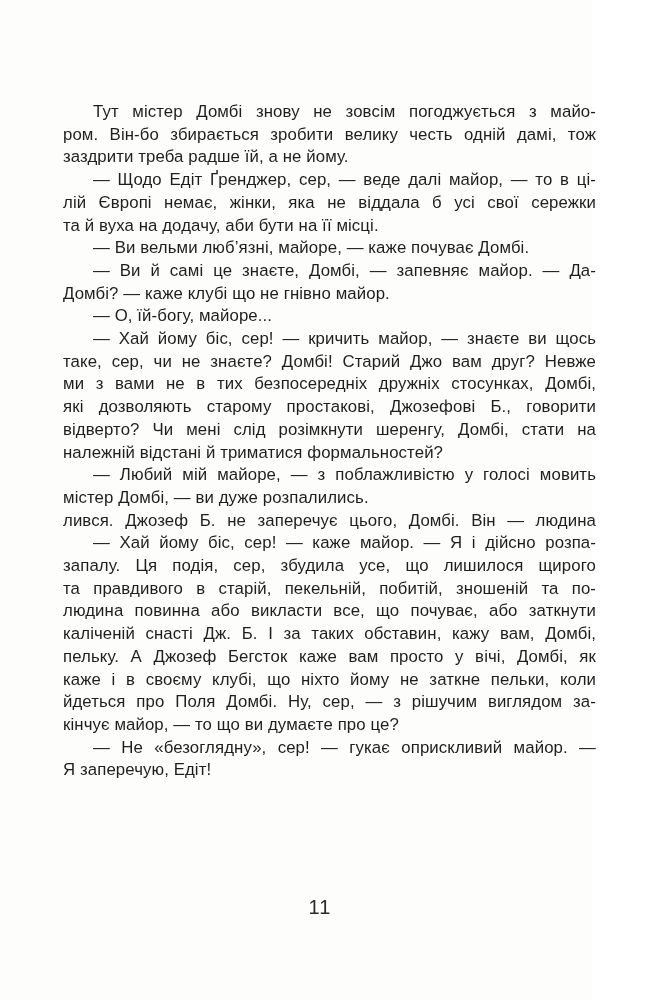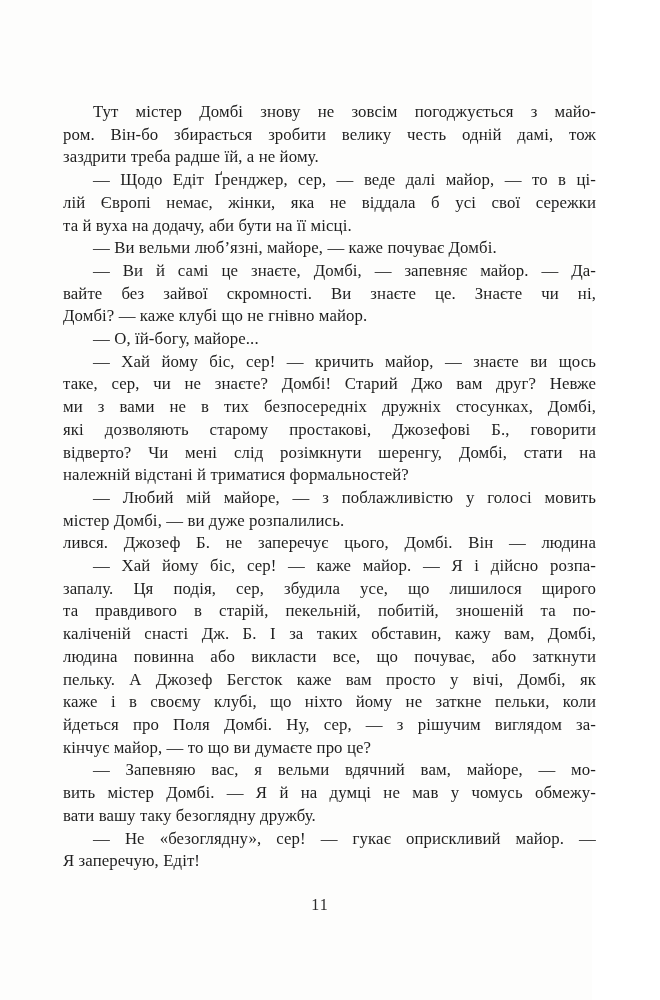--- a/index.html
+++ b/index.html
@@ -10,21 +10,21 @@
     width: 660px;
     height: 1000px;
     background: #ffffff;
     overflow: hidden;
   }
   .page {
     position: relative;
     width: 592px;
     height: 1000px;
     background: #fdfdfc;
-    font-family: Liberation Serif, serif;
+    font-family: Liberation Sans, sans-serif;
     color: #1e1e1e;
   }
   .text-block {
     position: absolute;
     left: 63px;
     width: 533px;
     top: 101px;
   }
   .line {
     font-size: 16.8px;
@@ -40,21 +40,21 @@
   .line.last {
     text-align: left;
     text-align-last: left;
   }
   .folio {
     position: absolute;
     top: 896px;
     left: 0;
     width: 640px; 
     text-align: center;
-    font-size: 16px;
+    font-size: 20px;
     letter-spacing: 1px;
     color: #2b2b2b;
   }
 </style>
 </head>
 <body>
 
 <div class="page">
   <div class="text-block">
       <div class="paragraph">
@@ -65,21 +65,20 @@
       <div class="paragraph">
         <div class="line first">— Щодо Едіт Ґренджер, сер, — веде далі майор, — то в ці-</div>
         <div class="line">лій Європі немає, жінки, яка не віддала б усі свої сережки</div>
         <div class="line last">та й вуха на додачу, аби бути на її місці.</div>
       </div>
       <div class="paragraph">
         <div class="line first last">— Ви вельми люб’язні, майоре, — каже почуває Домбі.</div>
       </div>
       <div class="paragraph">
         <div class="line first">— Ви й самі це знаєте, Домбі, — запевняє майор. — Да-</div>
-        <div class="line">вайте без зайвої скромності. Ви знаєте це. Знаєте чи ні,</div>
         <div class="line last">Домбі? — каже клубі що не гнівно майор.</div>
       </div>
       <div class="paragraph">
         <div class="line first last">— О, їй-богу, майоре...</div>
       </div>
       <div class="paragraph">
         <div class="line first">— Хай йому біс, сер! — кричить майор, — знаєте ви щось</div>
         <div class="line">таке, сер, чи не знаєте? Домбі! Старий Джо вам друг? Невже</div>
         <div class="line">ми з вами не в тих безпосередніх дружніх стосунках, Домбі,</div>
         <div class="line">які дозволяють старому простакові, Джозефові Б., говорити</div>
@@ -88,31 +87,26 @@
       </div>
       <div class="paragraph">
         <div class="line first">— Любий мій майоре, — з поблажливістю у голосі мовить</div>
         <div class="line last">містер Домбі, — ви дуже розпалились.</div>
       </div>
       <div class="paragraph">
         <div class="line">лився. Джозеф Б. не заперечує цього, Домбі. Він — людина</div>
         <div class="line first">— Хай йому біс, сер! — каже майор. — Я і дійсно розпа-</div>
         <div class="line">запалу. Ця подія, сер, збудила усе, що лишилося щирого</div>
         <div class="line">та правдивого в старій, пекельній, побитій, зношеній та по-</div>
+        <div class="line">людина повинна або викласти все, що почуває, або заткнути</div>
         <div class="line">каліченій снасті Дж. Б. І за таких обставин, кажу вам, Домбі,</div>
-        <div class="line">людина повинна або викласти все, що почуває, або заткнути</div>
         <div class="line">пельку. А Джозеф Бегсток каже вам просто у вічі, Домбі, як</div>
         <div class="line">каже і в своєму клубі, що ніхто йому не заткне пельки, коли</div>
         <div class="line">йдеться про Поля Домбі. Ну, сер, — з рішучим виглядом за-</div>
         <div class="line last">кінчує майор, — то що ви думаєте про це?</div>
-      </div>
-      <div class="paragraph">
-        <div class="line first">— Запевняю вас, я вельми вдячний вам, майоре, — мо-</div>
-        <div class="line">вить містер Домбі. — Я й на думці не мав у чомусь обмежу-</div>
-        <div class="line last">вати вашу таку безоглядну дружбу.</div>
       </div>
       <div class="paragraph">
         <div class="line first">— Не «безоглядну», сер! — гукає оприскливий майор. —</div>
         <div class="line last">Я заперечую, Едіт!</div>
       </div>
     </div>
   <div class="folio">11</div>
 </div>
 
 </body></html>

